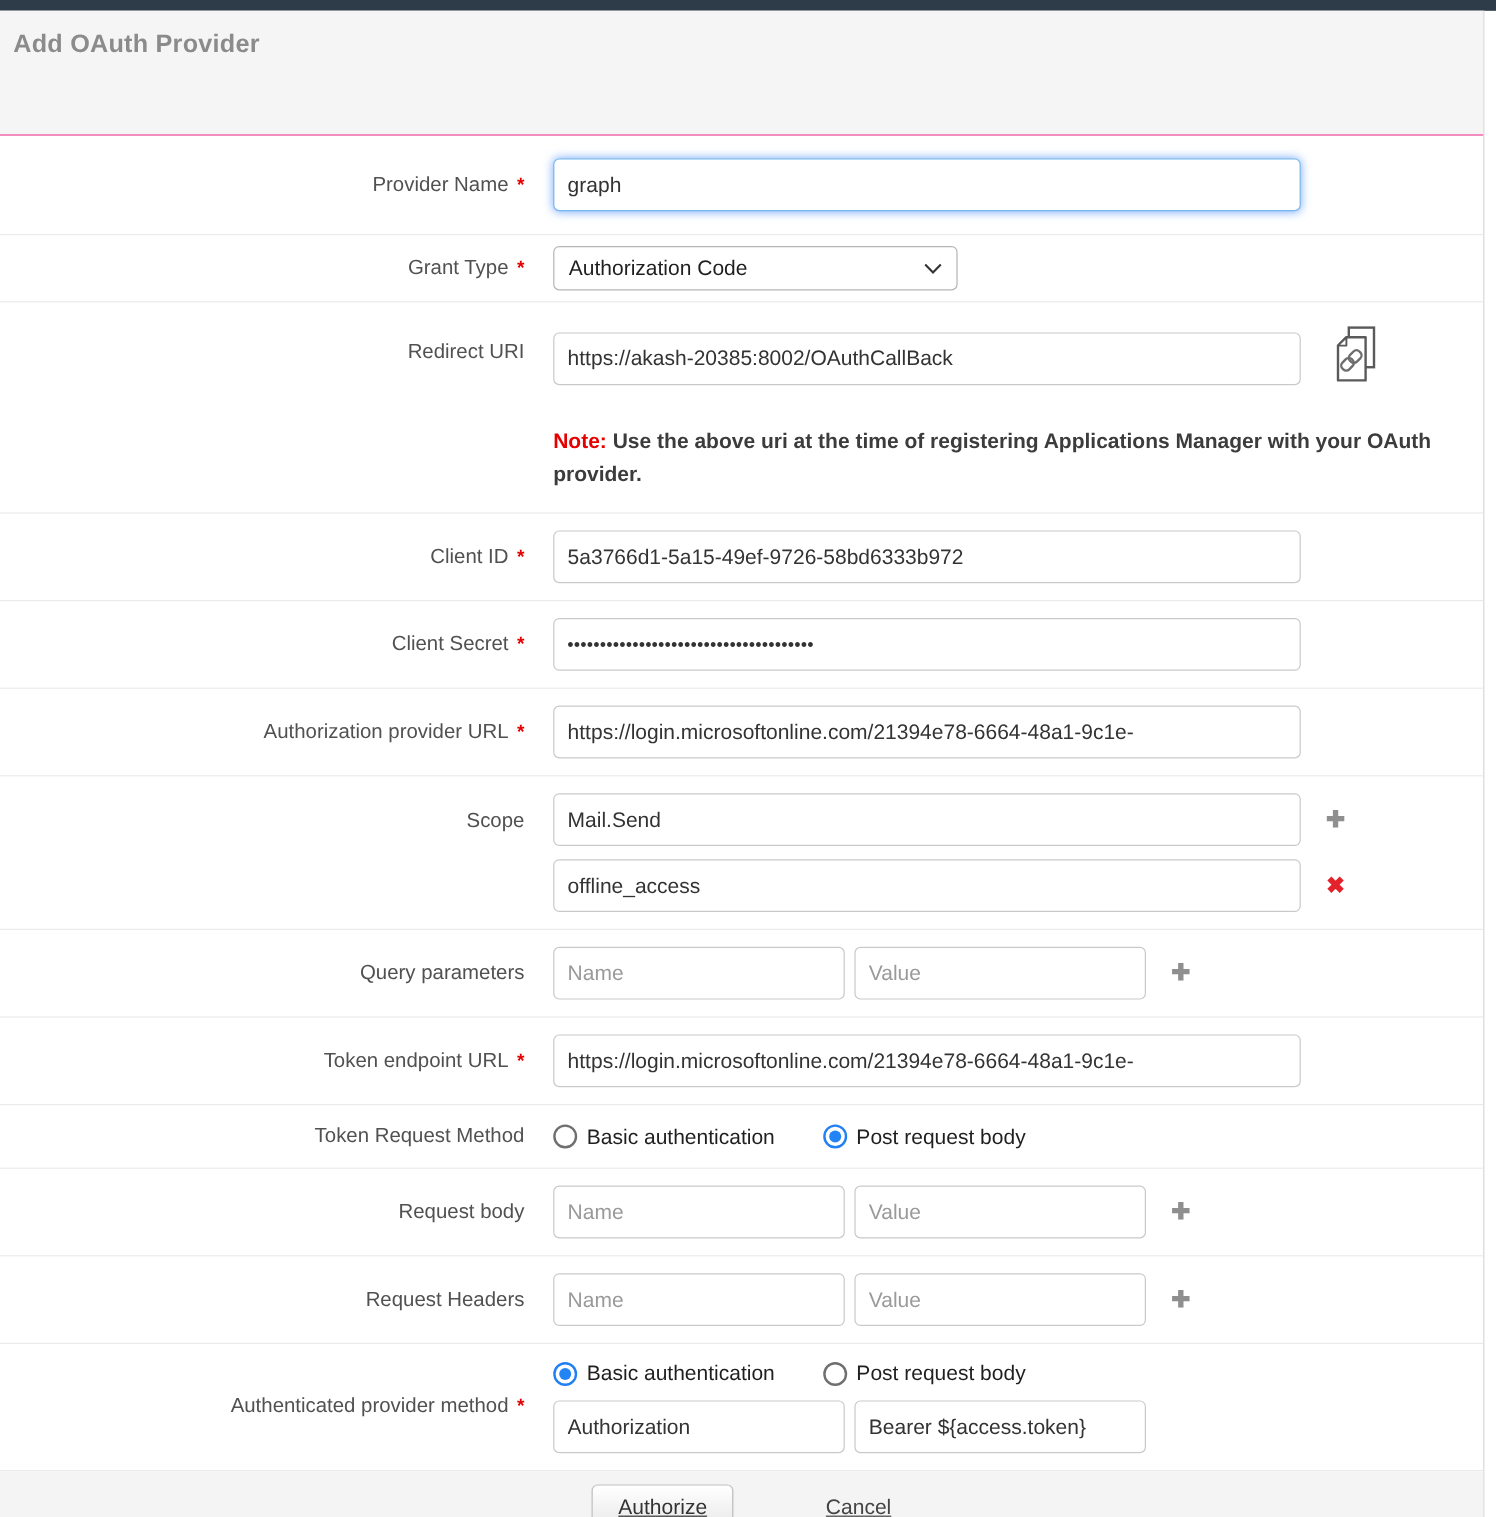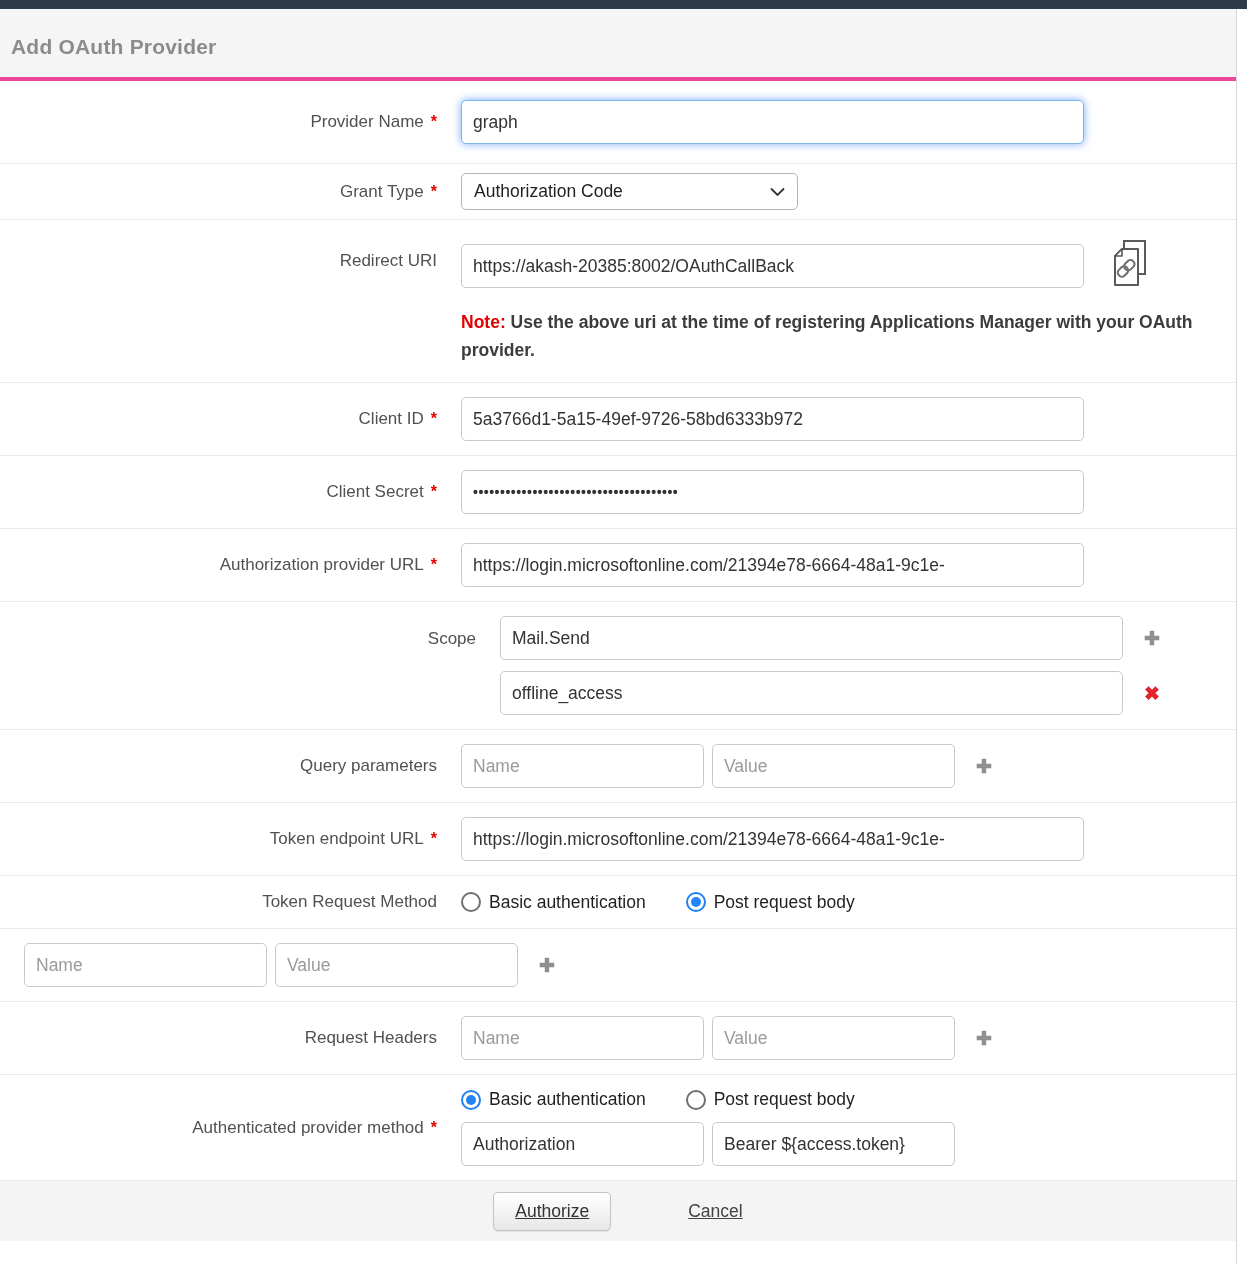--- a/index.html
+++ b/index.html
@@ -3,21 +3,21 @@
 <meta charset="utf-8">
 <style>
   * { margin:0; padding:0; box-sizing:border-box; }
   html,body { background:#ffffff; font-family:"Liberation Sans", sans-serif; }
   body { width:1247px; }
 
   .topbar { width:1247px; height:9px; background:#2e3c49; }
 
   .page { width:1237px; border-right:1px solid #d8d8d8; background:#fff; }
 
-  .header { height:72px; background:#f5f5f5; border-bottom:4px solid #ec4899; padding:26px 0 0 11px; }
+  .header { height:104px; background:#f5f5f5; border-bottom:1px solid #ec4899; padding:16px 0 0 11px; }
   .header h1 { font-size:21px; font-weight:bold; color:#8b8b8b; letter-spacing:0.2px; }
 
   .form-row { display:flex; align-items:center; border-bottom:1px solid #eaeaea; }
   .label-col { width:437px; flex-shrink:0; text-align:right; font-size:17px; color:#515151; line-height:22px; }
   .req { color:#e60000; font-weight:bold; margin-left:7px; font-size:16px; }
   .field-col { margin-left:24px; flex:1; }
 
   .row-pad { padding:14px 0; }
 
   .text-input {
@@ -39,21 +39,21 @@
     display:flex; align-items:center; justify-content:space-between;
     padding:0 12px; font-size:17.5px; color:#1f1f1f; background:#fff; cursor:default;
   }
 
   .icon-btn { margin-left:21px; font-size:19px; line-height:1; cursor:pointer; }
   .plus { color:#8f8f8f; text-shadow:0 1px 0 #ffffff; font-weight:bold; }
   .redx { color:#e3222b; font-weight:bold; }
 
   .inline-line { display:flex; align-items:center; }
 
-  .note { margin-top:14px; font-size:17.5px; font-weight:bold; color:#3c3c3c; line-height:28px; max-width:766px; }
+  .note { margin-top:26px; font-size:17.5px; font-weight:bold; color:#3c3c3c; line-height:28px; max-width:766px; }
   .note .note-red { color:#e60000; font-weight:bold; }
 
   .copy-icon { margin-left:27px; cursor:pointer; display:inline-block; }
 
   .radio-line { display:flex; align-items:center; }
   .radio-opt { display:flex; align-items:center; margin-right:40px; cursor:pointer; }
   .radio {
     width:20px; height:20px; border-radius:50%; border:2px solid #6f6f6f;
     background:#fff; position:relative; flex-shrink:0;
   }
@@ -164,21 +164,21 @@
 
   <div class="form-row row-pad">
     <div class="label-col">
       <span>Authorization provider URL</span><span class="req">*</span>
     </div>
     <div class="field-col">
       <input type="text" class="text-input" value="https://login.microsoftonline.com/21394e78-6664-48a1-9c1e-" style="">
     </div>
   </div>
 
-  <div class="form-row row-pad" style="align-items:flex-start;padding-left:39px;">
+  <div class="form-row row-pad" style="align-items:flex-start;">
     <div class="label-col" style="padding-top:12px;">
       <span>Scope</span>
     </div>
     <div class="field-col stack">
       <div class="inline-line">
         <input type="text" class="text-input" value="Mail.Send" style="">
         <span class="icon-btn plus">✚</span>
       </div>
       <div class="inline-line line2">
         <input type="text" class="text-input" value="offline_access" style="">
@@ -222,20 +222,23 @@
         </span>
         <span class="radio-opt">
           <span class="radio selected"></span>
           <span class="radio-label">Post request body</span>
         </span>
       </div>
     </div>
   </div>
 
   <div class="form-row row-pad">
+    <div class="label-col">
+      <span>Request body</span>
+    </div>
     <div class="field-col">
       <div class="pair">
         <input type="text" class="text-input half" placeholder="Name" style="">
         <span class="gap"></span>
         <input type="text" class="text-input half" placeholder="Value" style="">
         <span class="icon-btn plus">✚</span>
       </div>
     </div>
   </div>
 

